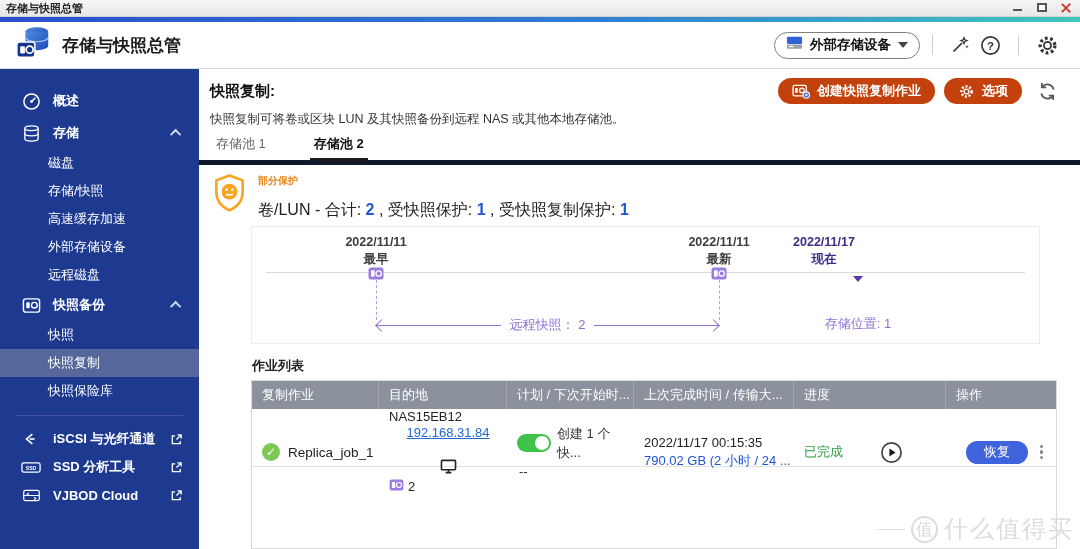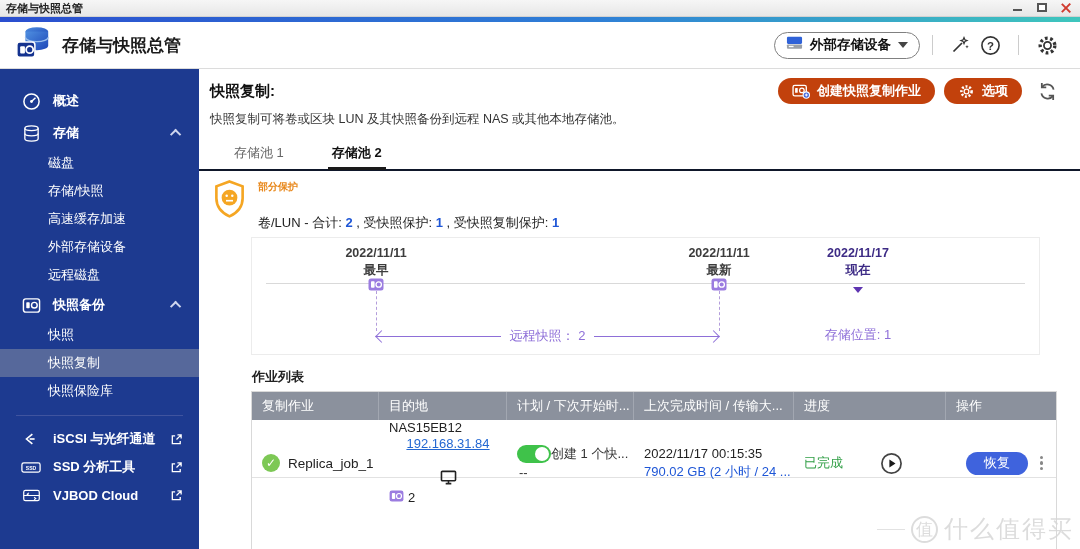--- a/index.html
+++ b/index.html
@@ -58,28 +58,28 @@
   .content-header { display:flex; align-items:center; padding:9px 22px 0 11px; }
   .section-title { font-size:15px; font-weight:bold; color:#111; }
   .hdr-actions { margin-left:auto; display:flex; align-items:center; gap:9px; }
   .btn-blue { display:flex; align-items:center; gap:7px; height:26px; padding:0 14px;
     background:#c2410c; color:#fff; font-size:13px; font-weight:bold;
     border:none; border-radius:14px; cursor:pointer; }
   .refresh-btn { background:none; border:none; margin-left:6px; cursor:pointer; display:flex; }
 
   .desc { margin:7px 0 0 11px; font-size:12.5px; color:#333; }
 
-  .tabbar { margin-top:14px; padding-left:31px; display:flex; gap:40px;
-    border-bottom:2px solid #0f172a; }
+  .tabbar { margin-top:5px; padding-left:13px; display:flex; gap:40px;
+    border-bottom:5px solid #0f172a; }
   .tab { font-size:13px; color:#666; padding:2px 4px 5px 4px; cursor:pointer; }
   .tab.active { color:#111; font-weight:bold; border-bottom:3px solid #1a1a1a; margin-bottom:-1px; }
 
   .protection { display:flex; gap:11px; margin:8px 0 0 13px; align-items:flex-start; }
   .prot-status { font-size:10px; font-weight:bold; color:#e8871a; margin-top:1px; }
-  .prot-line { font-size:13px; color:#222; margin-top:20px; }
+  .prot-line { font-size:16px; color:#222; margin-top:12px; }
   .num-blue { color:#1e56d6; font-weight:bold; }
 
   
   .timeline-panel { position:relative; margin:5px 0 0 52px; width:789px; height:118px;
     border:1px solid #ececec; background:#fff; }
   .tl-line { position:absolute; top:45px; left:14px; right:14px; border-top:1px solid #d9d9d9; }
   .tl-group { position:absolute; top:7px; transform:translateX(-50%); text-align:center;
     font-size:12.5px; line-height:17px; color:#3c3c3c; font-weight:bold; white-space:nowrap; }
   .tl-group.now { color:#3d2b85; }
   .tl-marker { position:absolute; top:39px; transform:translateX(-50%); }
@@ -111,21 +111,21 @@
   .cell { padding-left:10px; font-size:13px; color:#222; }
   .c-job { display:flex; align-items:center; gap:8px; font-size:13.5px; }
   .check-circle { width:18px; height:18px; border-radius:50%; background:#7dc855;
     color:#fff; font-size:12px; font-weight:bold; display:flex; align-items:center;
     justify-content:center; flex-shrink:0; }
   .c-dest { line-height:16px; font-size:13px; }
   .dest-ip { color:#2468d2; text-decoration:underline; cursor:pointer; }
   .dest-ip-row { display:flex; align-items:center; gap:18px;flex-direction:column; }
   .dest-snap-row { display:flex; align-items:center; gap:4px; margin-top:1px; }
   .c-sched { line-height:19px; }
-  .sched-row { display:flex; align-items:center; color:#333; }
+  .sched-row { display:flex; align-items:center; gap:6px; color:#333; }
   .toggle { width:34px; height:18px; border-radius:9px; background:#3fc24a; position:relative;
     flex-shrink:0; cursor:pointer; }
   .toggle .knob { position:absolute; top:2px; right:2px; width:14px; height:14px;
     border-radius:50%; background:#fff; }
   .c-last { line-height:18px; }
   .c-last .size { color:#1e56d6; }
   .c-progress { display:flex; align-items:center; }
   .prog-text { color:#2f9e44; }
   .play-btn { margin-left:37px; background:none; border:none; cursor:pointer; display:flex; }
   .c-action { display:flex; align-items:center; padding-left:20px; }
@@ -388,21 +388,21 @@
     <div class="timeline-panel">
       <div class="tl-line"></div>
       <div class="tl-group" style="left:124px">
         <div>2022/11/11</div>
         <div>最早</div>
       </div>
       <div class="tl-group" style="left:467px">
         <div>2022/11/11</div>
         <div>最新</div>
       </div>
-      <div class="tl-group now" style="left:606px">
+      <div class="tl-group now" style="left:572px">
         <div>2022/11/17</div>
         <div>现在</div>
       </div>
       <span class="tl-marker" style="left:124px">
         <svg width="16" height="13" viewBox="0 0 16 13">
             <rect x="0.5" y="0.5" width="15" height="12" rx="2.5" fill="#9b7ce0"></rect>
             <rect x="3" y="3.2" width="3.6" height="6.6" rx="0.8" fill="#fff"></rect>
             <circle cx="10.7" cy="6.5" r="2.7" fill="none" stroke="#fff" stroke-width="1.3"></circle>
           </svg>
       </span>

